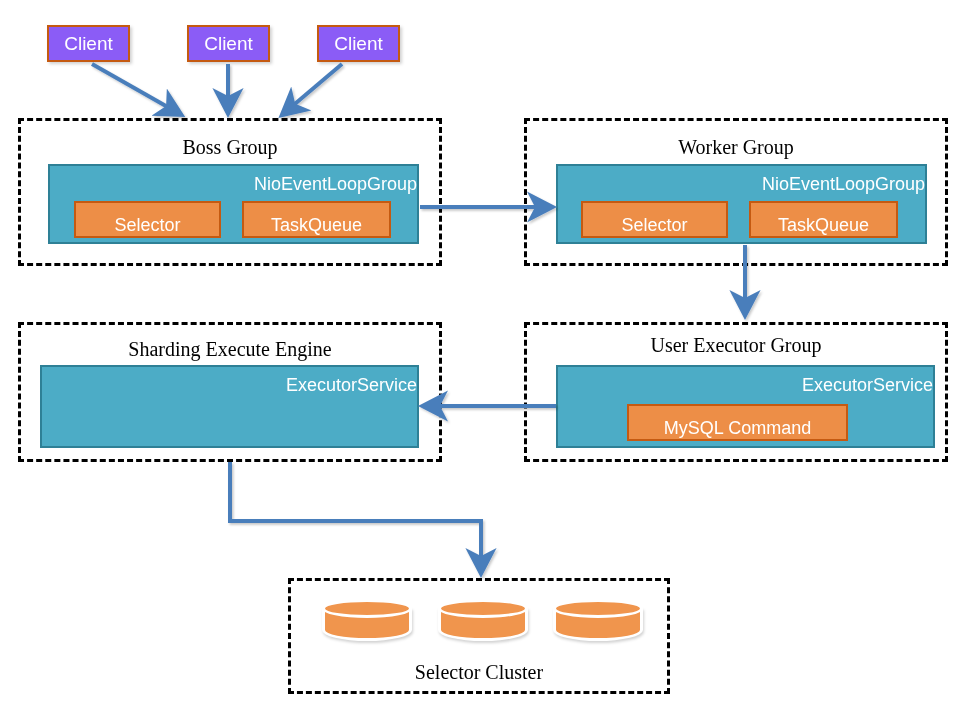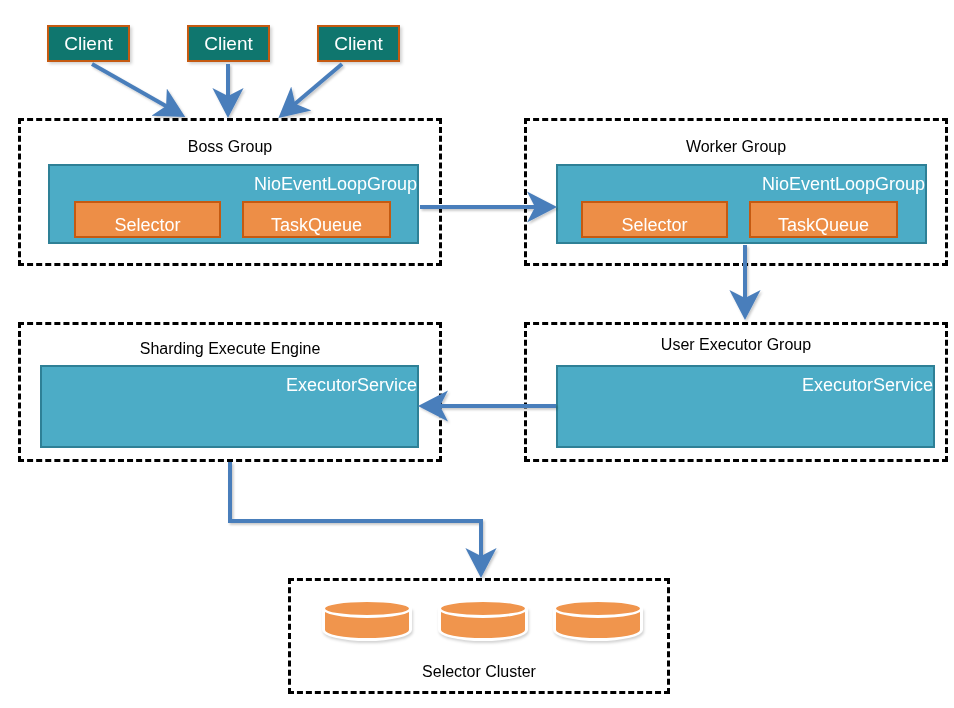--- a/index.html
+++ b/index.html
@@ -24,23 +24,24 @@
     border: 3px dashed #000000;
     box-sizing: border-box;
     background: transparent;
   }
   .group-title {
     position: absolute;
     left: 0;
     right: 0;
     text-align: center;
     color: #000000;
-    font-size: 16px;
+    font-size: 20px;
     line-height: 28px;
     white-space: nowrap;
+    font-family: Liberation Serif, serif;
   }
 
   
   .teal-box {
     position: absolute;
     background: #4CACC6;
     border: 2px solid #2E8096;
     box-sizing: border-box;
   }
   .teal-label {
@@ -64,21 +65,21 @@
     display: flex;
     align-items: flex-end;
     justify-content: center;
     color: #ffffff;
     font-size: 18px;
     line-height: 22px;
     white-space: nowrap;
   }
   .client-box {
     position: absolute;
-    background: #0f766e;
+    background: #8b5cf6;
     border: 2px solid #C55A11;
     box-sizing: border-box;
     display: flex;
     align-items: center;
     justify-content: center;
     color: #ffffff;
     font-size: 19px;
     white-space: nowrap;
     box-shadow: 2px 2px 3px rgba(0,0,0,0.18);
   }
@@ -164,20 +165,23 @@
   </div>
   <div class="teal-box" style="left:40px; top:365px; width:379px; height:83px;">
     <div class="teal-label">ExecutorService</div>
   </div>
 
   <div class="group" style="left:524px; top:322px; width:424px; height:140px;">
     <div class="group-title" style="top:6px;">User Executor Group</div>
   </div>
   <div class="teal-box" style="left:556px; top:365px; width:379px; height:83px;">
     <div class="teal-label">ExecutorService</div>
+  </div>
+  <div class="orange-box" style="left:627px; top:404px; width:221px; height:37px;">
+    <span>MySQL Command</span>
   </div>
 
   <div class="group" style="left:288px; top:578px; width:382px; height:116px;">
     <div class="group-title" style="top:77px;">Selector Cluster</div>
   </div>
   <div class="cylinder" style="left:322px; top:599px;">
     <div class="cyl-body"></div>
     <div class="cyl-top"></div>
   </div>
   <div class="cylinder" style="left:438px; top:599px;">

